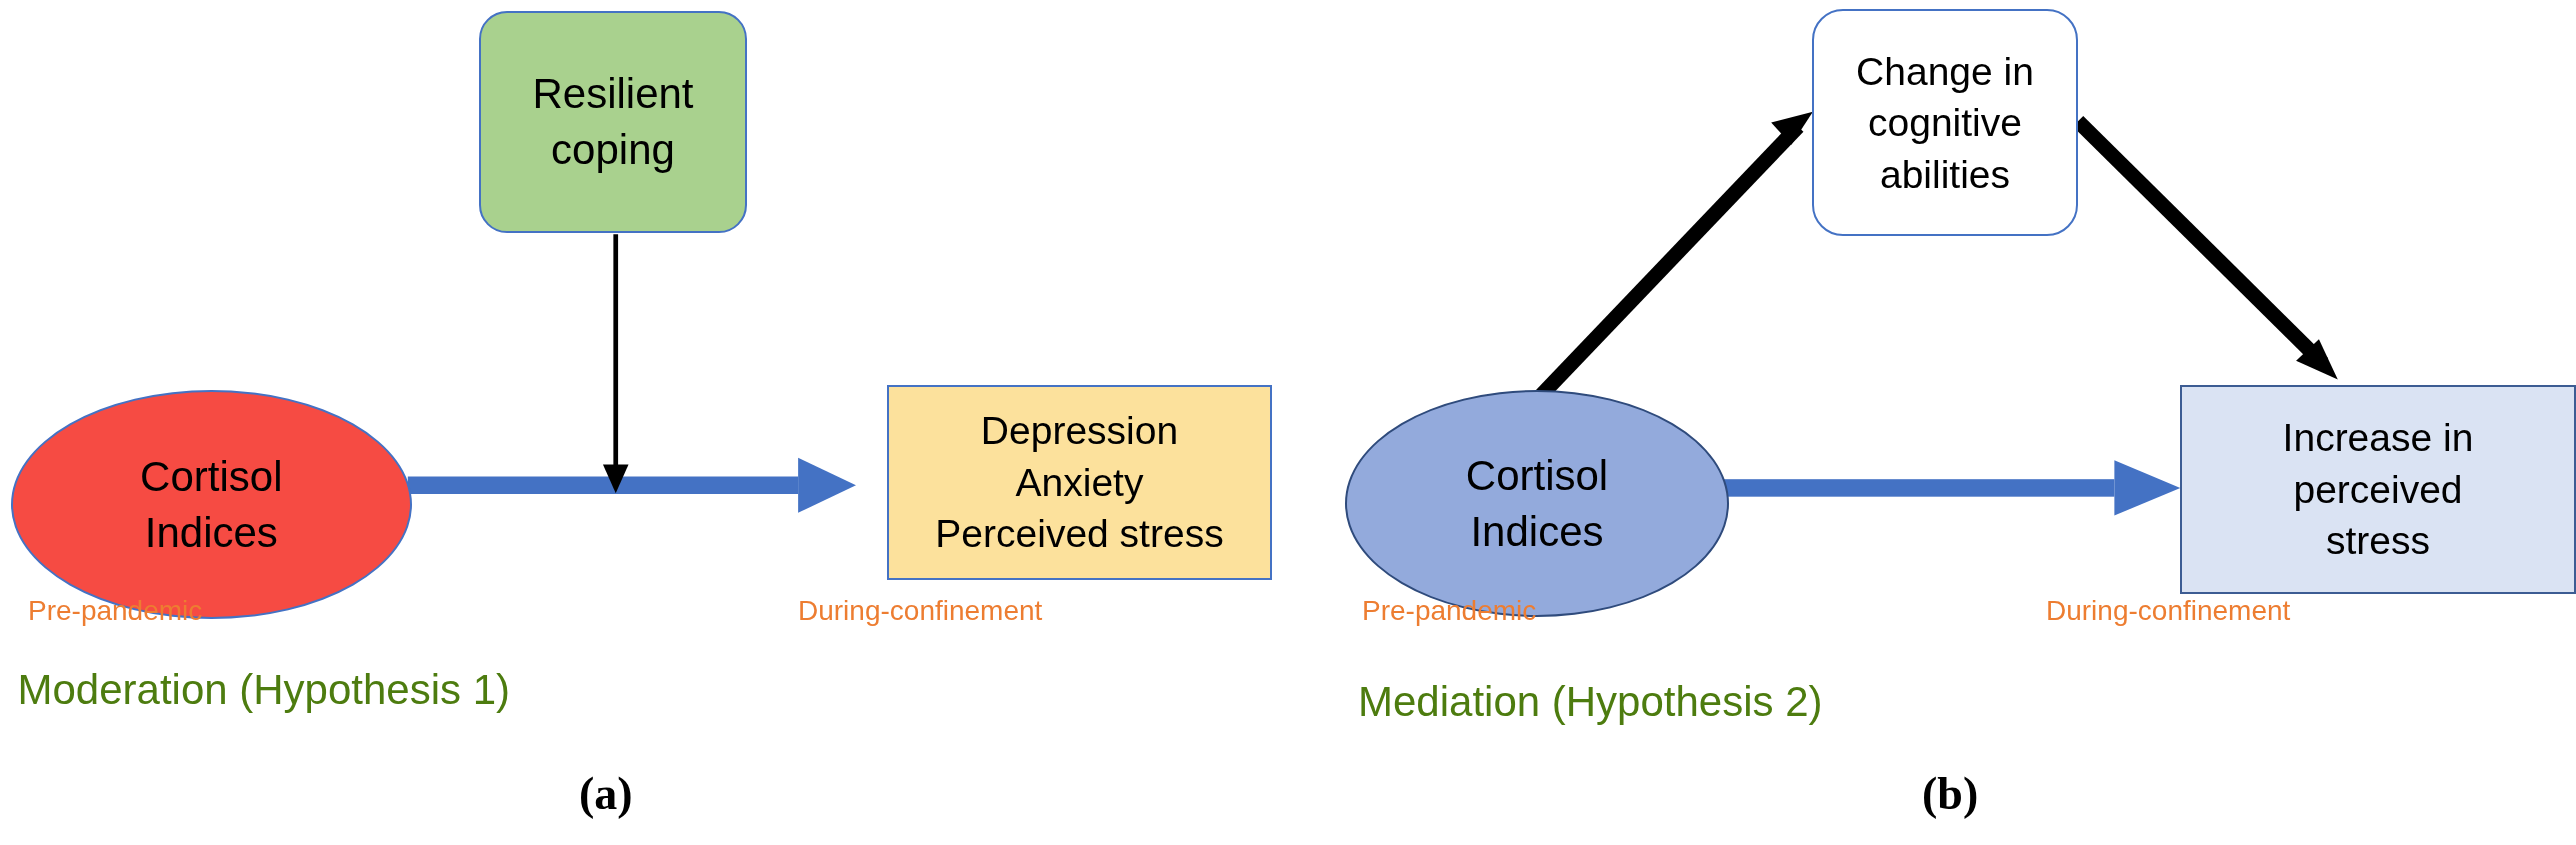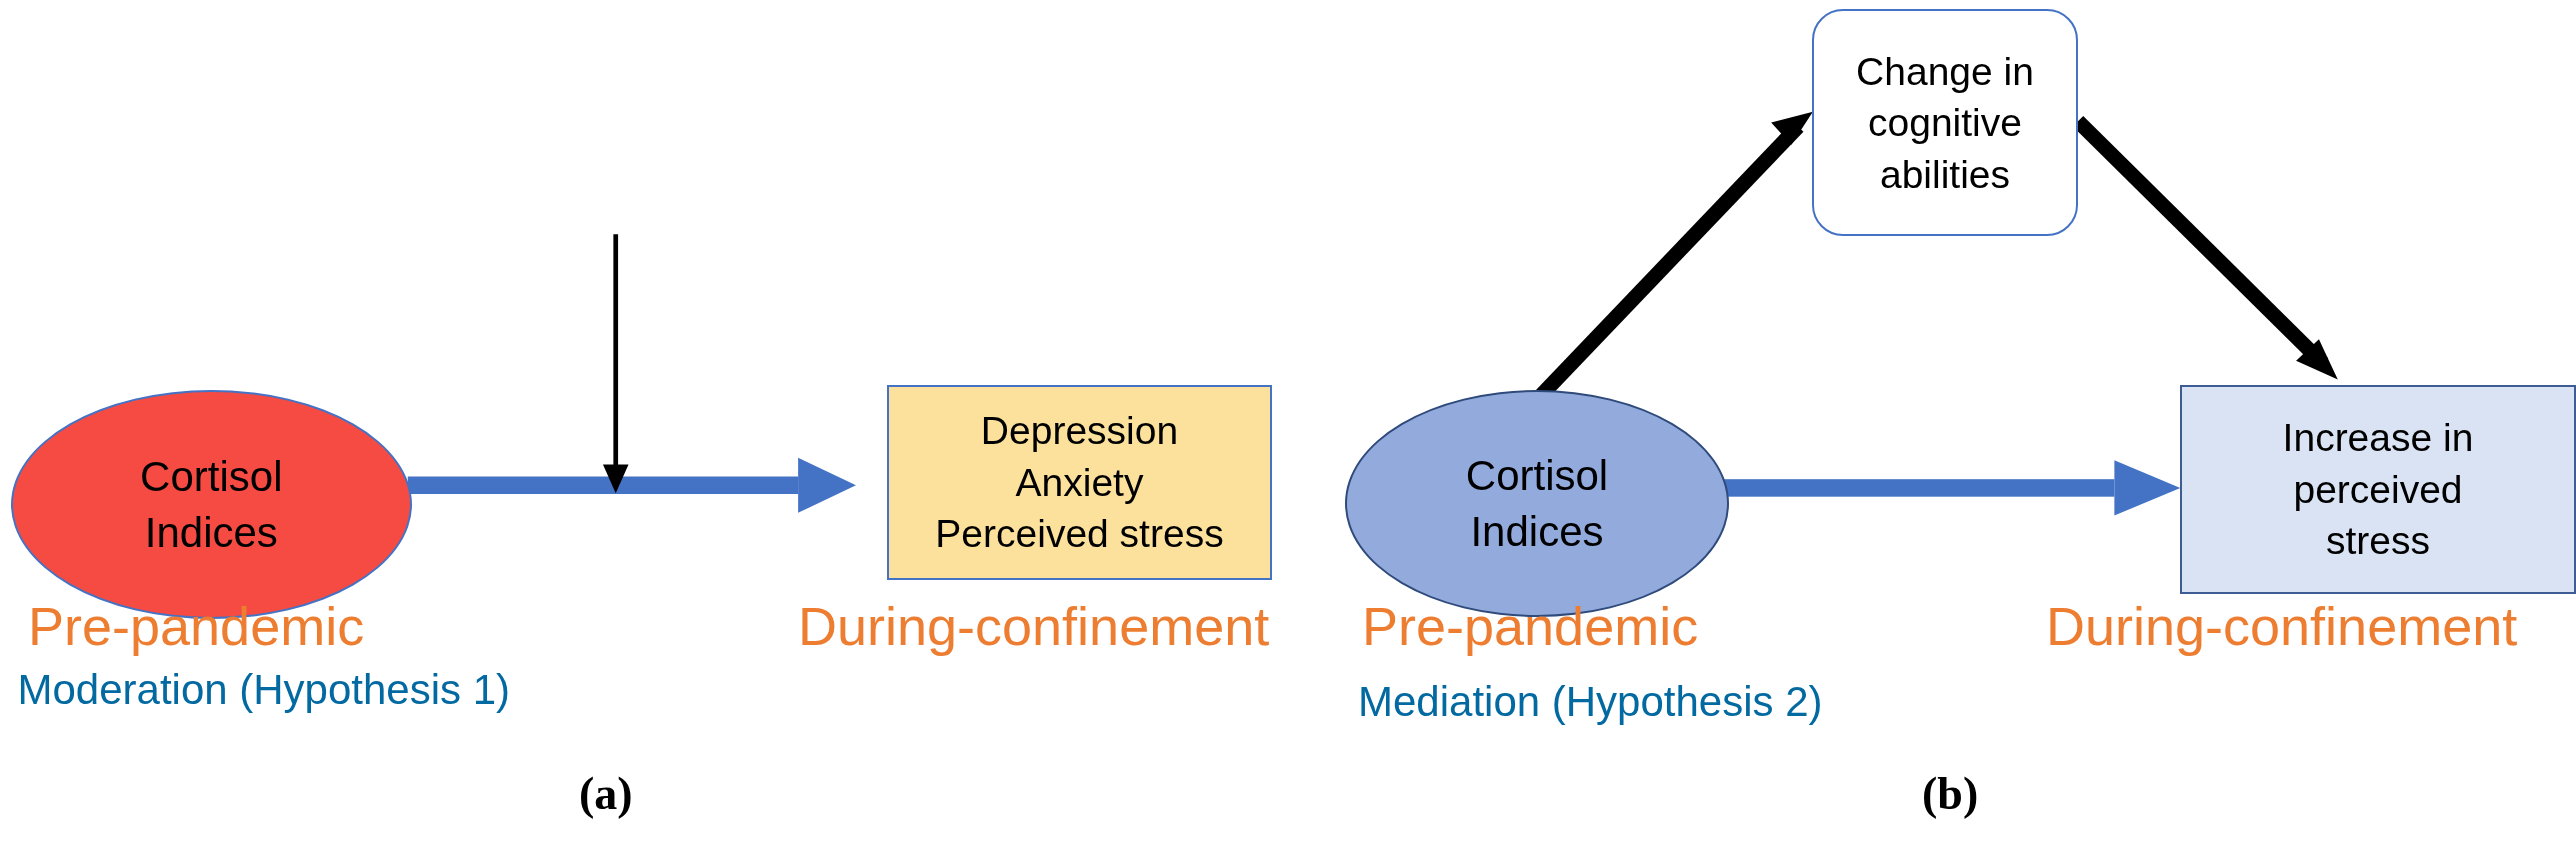--- a/index.html
+++ b/index.html
@@ -103,32 +103,32 @@
     height: 209px;
     background: #DAE3F3;
     border: 2px solid #3C5C93;
     font-size: 39px;
   }
 
   
   .timeframe {
     position: absolute;
     color: #ED7D31;
-    font-size: 54px;
+    font-size: 28px;
     white-space: nowrap;
   }
   .tf-a-pre   { left: 28px;   top: 595px; }
   .tf-a-post  { left: 798px; top: 595px; }
   .tf-b-pre   { left: 1362px; top: 595px; }
   .tf-b-post  { left: 2046px; top: 595px; }
 
   
   .hypothesis {
     position: absolute;
-    color: #0369a1;
+    color: #4d7c0f;
     font-size: 42px;
     white-space: nowrap;
   }
   .hyp-a { left: 17.5px;   top: 666px; }
   .hyp-b { left: 1358px; top: 666px; margin-top: 12px; }
 
   
   .panel-letter {
     position: absolute;
     font-family: "Liberation Serif", serif;
@@ -165,20 +165,24 @@
       <line x1="2278" y1="600" x2="2672" y2="188" stroke="#000000" stroke-width="22" stroke-linecap="butt"></line>
       <polygon points="2694,166 2632,182 2662,215" fill="#000000"></polygon>
     </g>
 
     <g>
       <line x1="3088" y1="180" x2="3452" y2="540" stroke="#000000" stroke-width="22" stroke-linecap="butt"></line>
       <polygon points="3474,564 3446,504 3412,536" fill="#000000"></polygon>
     </g>
   </svg>
 
+  <div class="node green-box">
+    <span class="node-text">Resilient
+coping</span>
+  </div>
 
   <div class="node red-ellipse">
     <span class="node-text">Cortisol
 Indices</span>
   </div>
 
   <div class="node yellow-box">
     <span class="node-text">Depression
 Anxiety
 Perceived stress</span>

